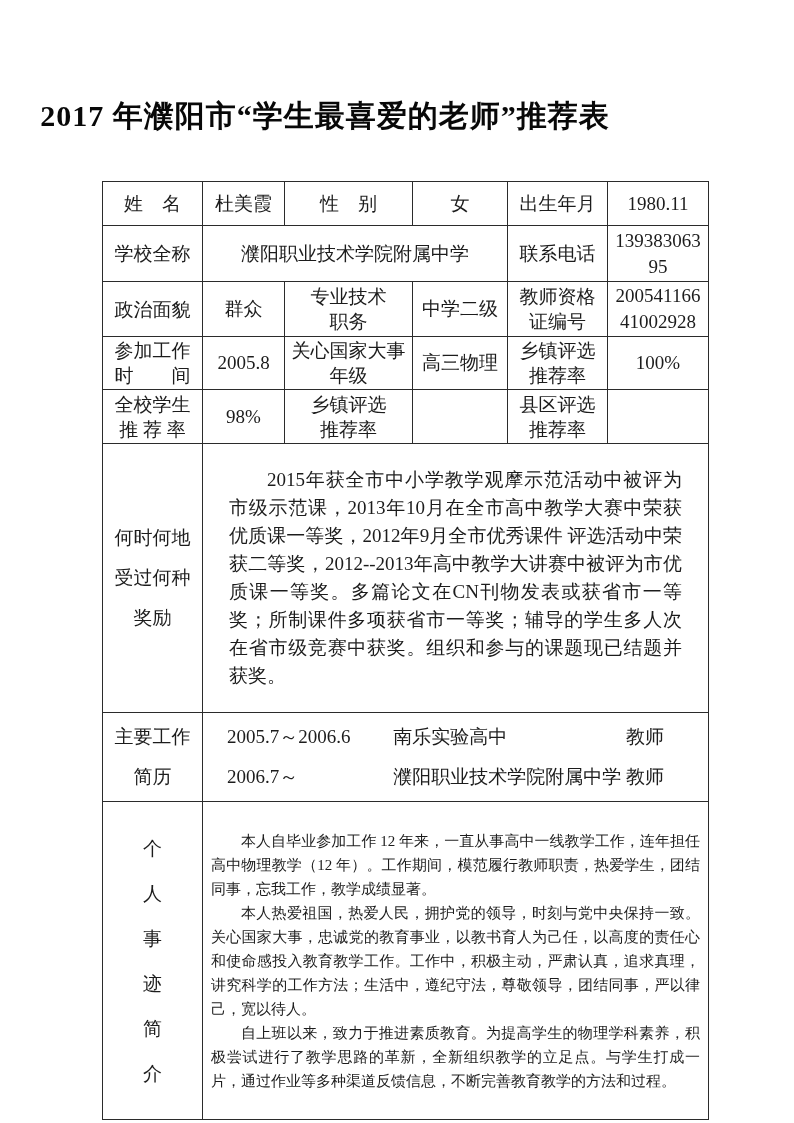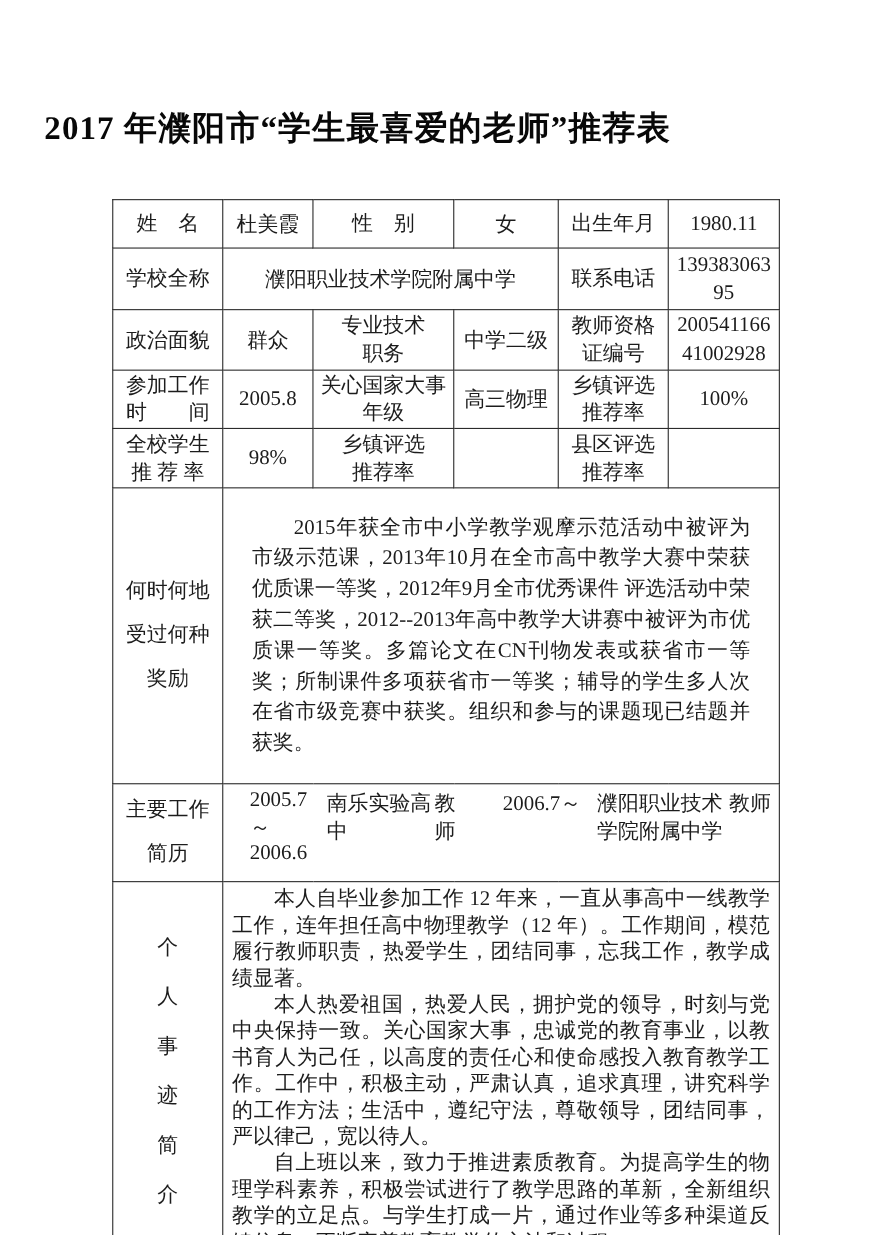--- a/index.html
+++ b/index.html
@@ -60,24 +60,24 @@
   }
   td.para-cell{
     text-align:justify;
     vertical-align:middle;
     padding:4px 8px;
   }
   td.para-cell p{
     margin:0;
     text-indent:2em;
     line-height:24px;
-    font-size:19px;
+    font-size:15px;
   }
   td.wh-cell{padding:4px 0;vertical-align:middle;}
-  .wh-wrap{display:flex;flex-direction:row;justify-content:space-around;height:80px;}
+  .wh-wrap{display:flex;flex-direction:column;justify-content:space-around;height:80px;}
   .wh-line{
     display:flex;
     text-align:left;
     padding-left:24px;
     padding-right:6px;
     font-size:19px;
   }
   .wh-period{flex:0 0 35%;}
   .wh-place{flex:0 0 49%;}
   .wh-role{flex:1;}

